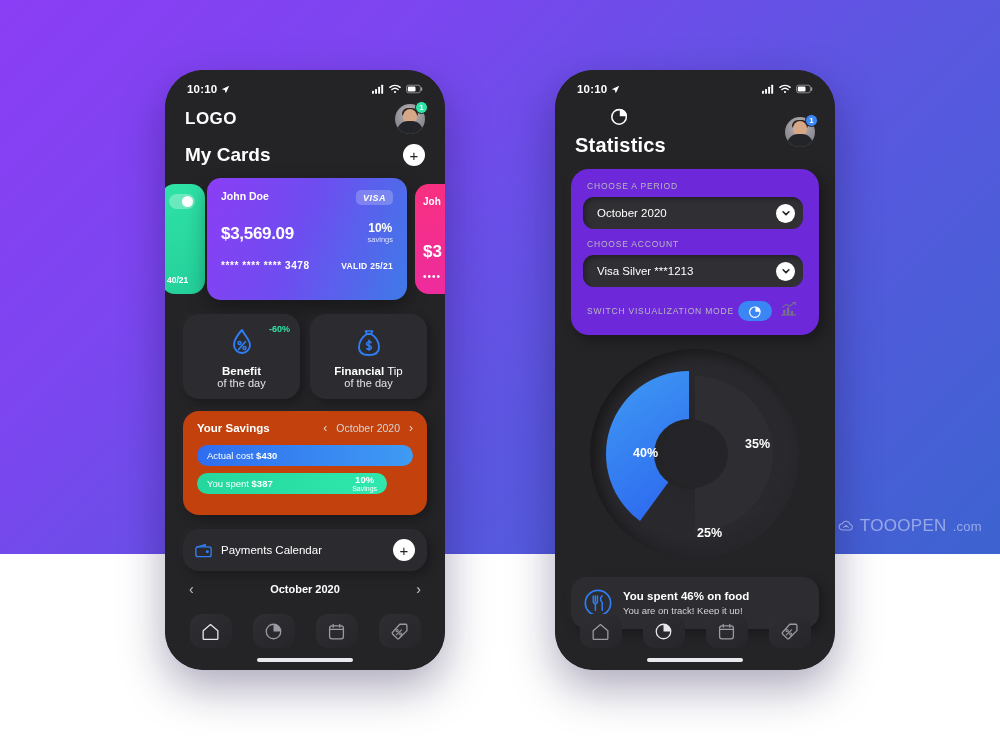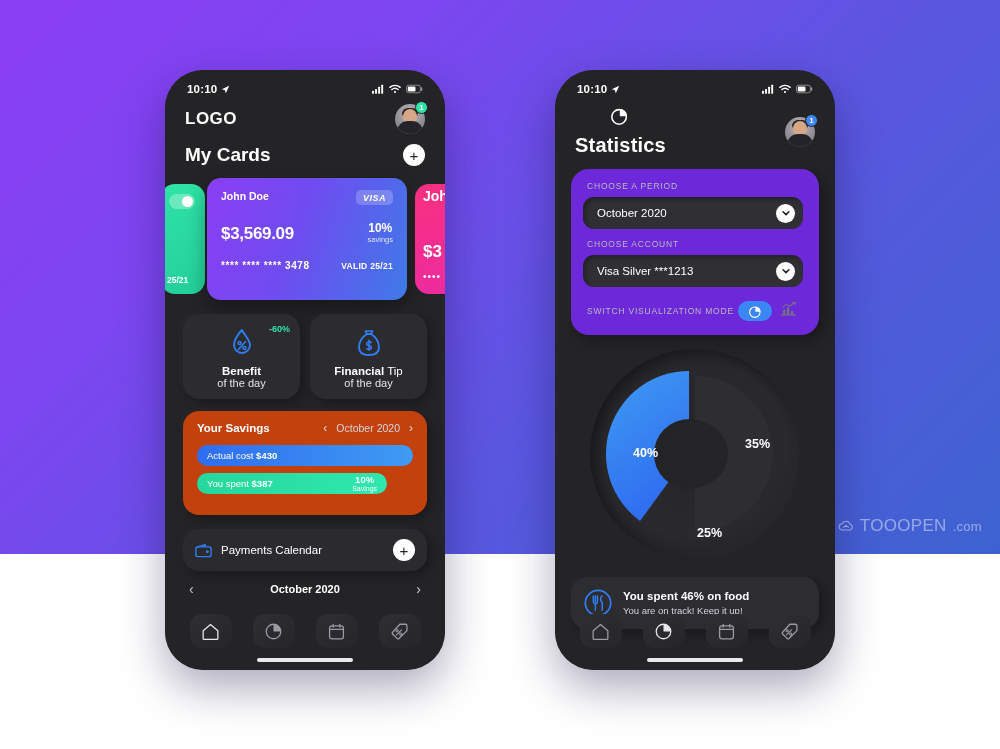--- a/index.html
+++ b/index.html
@@ -86,21 +86,21 @@
   .card-savings .lbl { color:rgba(255,255,255,.8); font-size:7.5px; display:block; }
   .card-bot { display:flex; justify-content:space-between; align-items:flex-end; margin-top:16px; }
   .card-num { color:#fff; font-size:10px; font-weight:bold; letter-spacing:.6px; }
   .card-valid { color:#fff; font-size:8.5px; font-weight:bold; letter-spacing:.3px; }
   .side-toggle { position:absolute; left:8px; top:10px; width:26px; height:15px;
     border-radius:8px; background:rgba(255,255,255,.3); }
   .side-toggle:after { content:""; position:absolute; right:2px; top:2px;
     width:11px; height:11px; border-radius:50%; background:#fff; }
   .side-valid { position:absolute; left:6px; bottom:9px; color:#fff;
     font-size:8.5px; font-weight:bold; }
-  .pink-name { position:absolute; left:8px; top:4px; color:#fff; font-size:14px; font-weight:bold; }
+  .pink-name { position:absolute; left:8px; top:12px; color:#fff; font-size:10px; font-weight:bold; }
   .pink-amt { position:absolute; left:8px; top:58px; color:#fff; font-size:17px; font-weight:bold; }
   .pink-dots{ position:absolute; left:8px; bottom:12px; color:#fff; font-size:10px; letter-spacing:1px;}
 
   
   .tiles { display:flex; gap:10px; padding: 14px 18px 0 18px; }
   .tile { flex:1; background:#2c2c30; border-radius:16px; padding:12px 8px 10px 8px;
     text-align:center; position:relative;
     box-shadow: 4px 4px 10px rgba(0,0,0,.28), -3px -3px 8px rgba(255,255,255,.025); }
   .tile-badge { position:absolute; right:10px; top:10px; color:#2fe3a6;
     font-size:9px; font-weight:bold; }
@@ -239,21 +239,21 @@
       </div>
 
       <div class="mycards-row">
         <div class="mycards-title">My Cards</div>
         <div class="plus-btn">+</div>
       </div>
 
       <div class="carousel">
         <div class="card card-side card-green">
           <div class="side-toggle"></div>
-          <div class="side-valid">25/21</div>
+          <div class="side-valid">40/21</div>
         </div>
 
         <div class="card card-main">
           <div class="card-top">
             <div class="card-name">John Doe</div>
             <div class="visa">VISA</div>
           </div>
           <div class="card-mid">
             <div class="card-amount">$3,569.09</div>
             <div class="card-savings">

